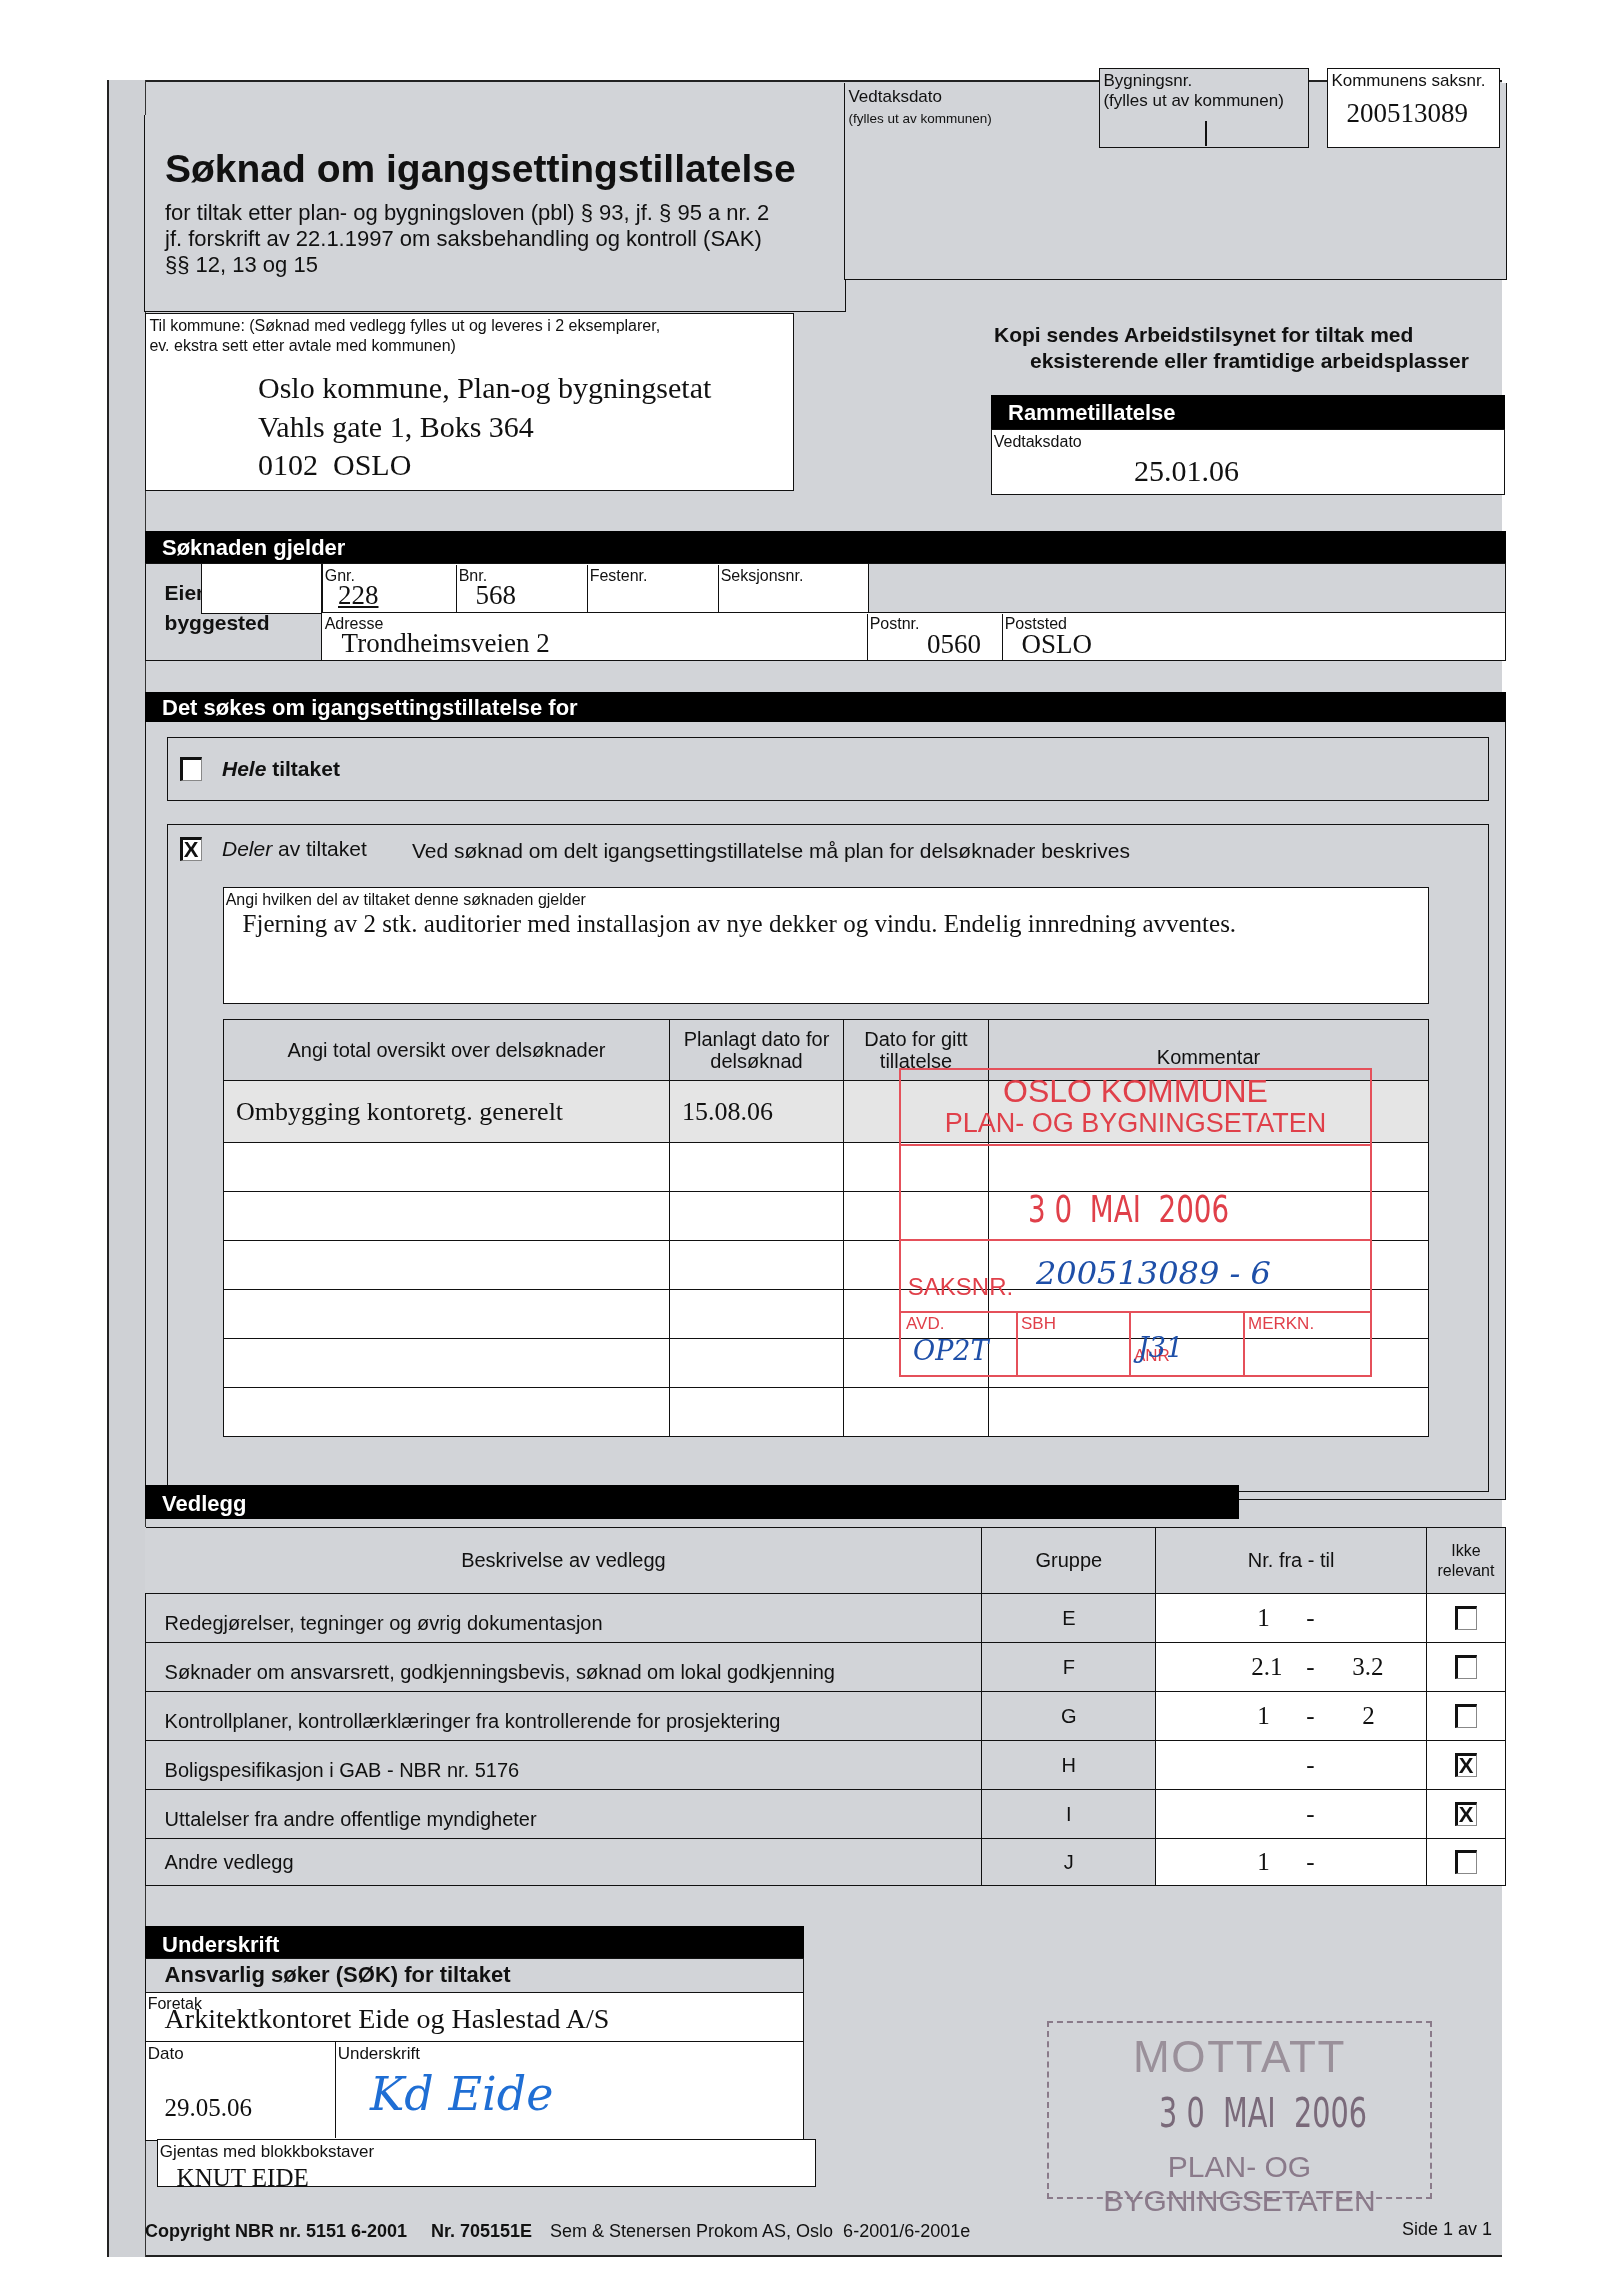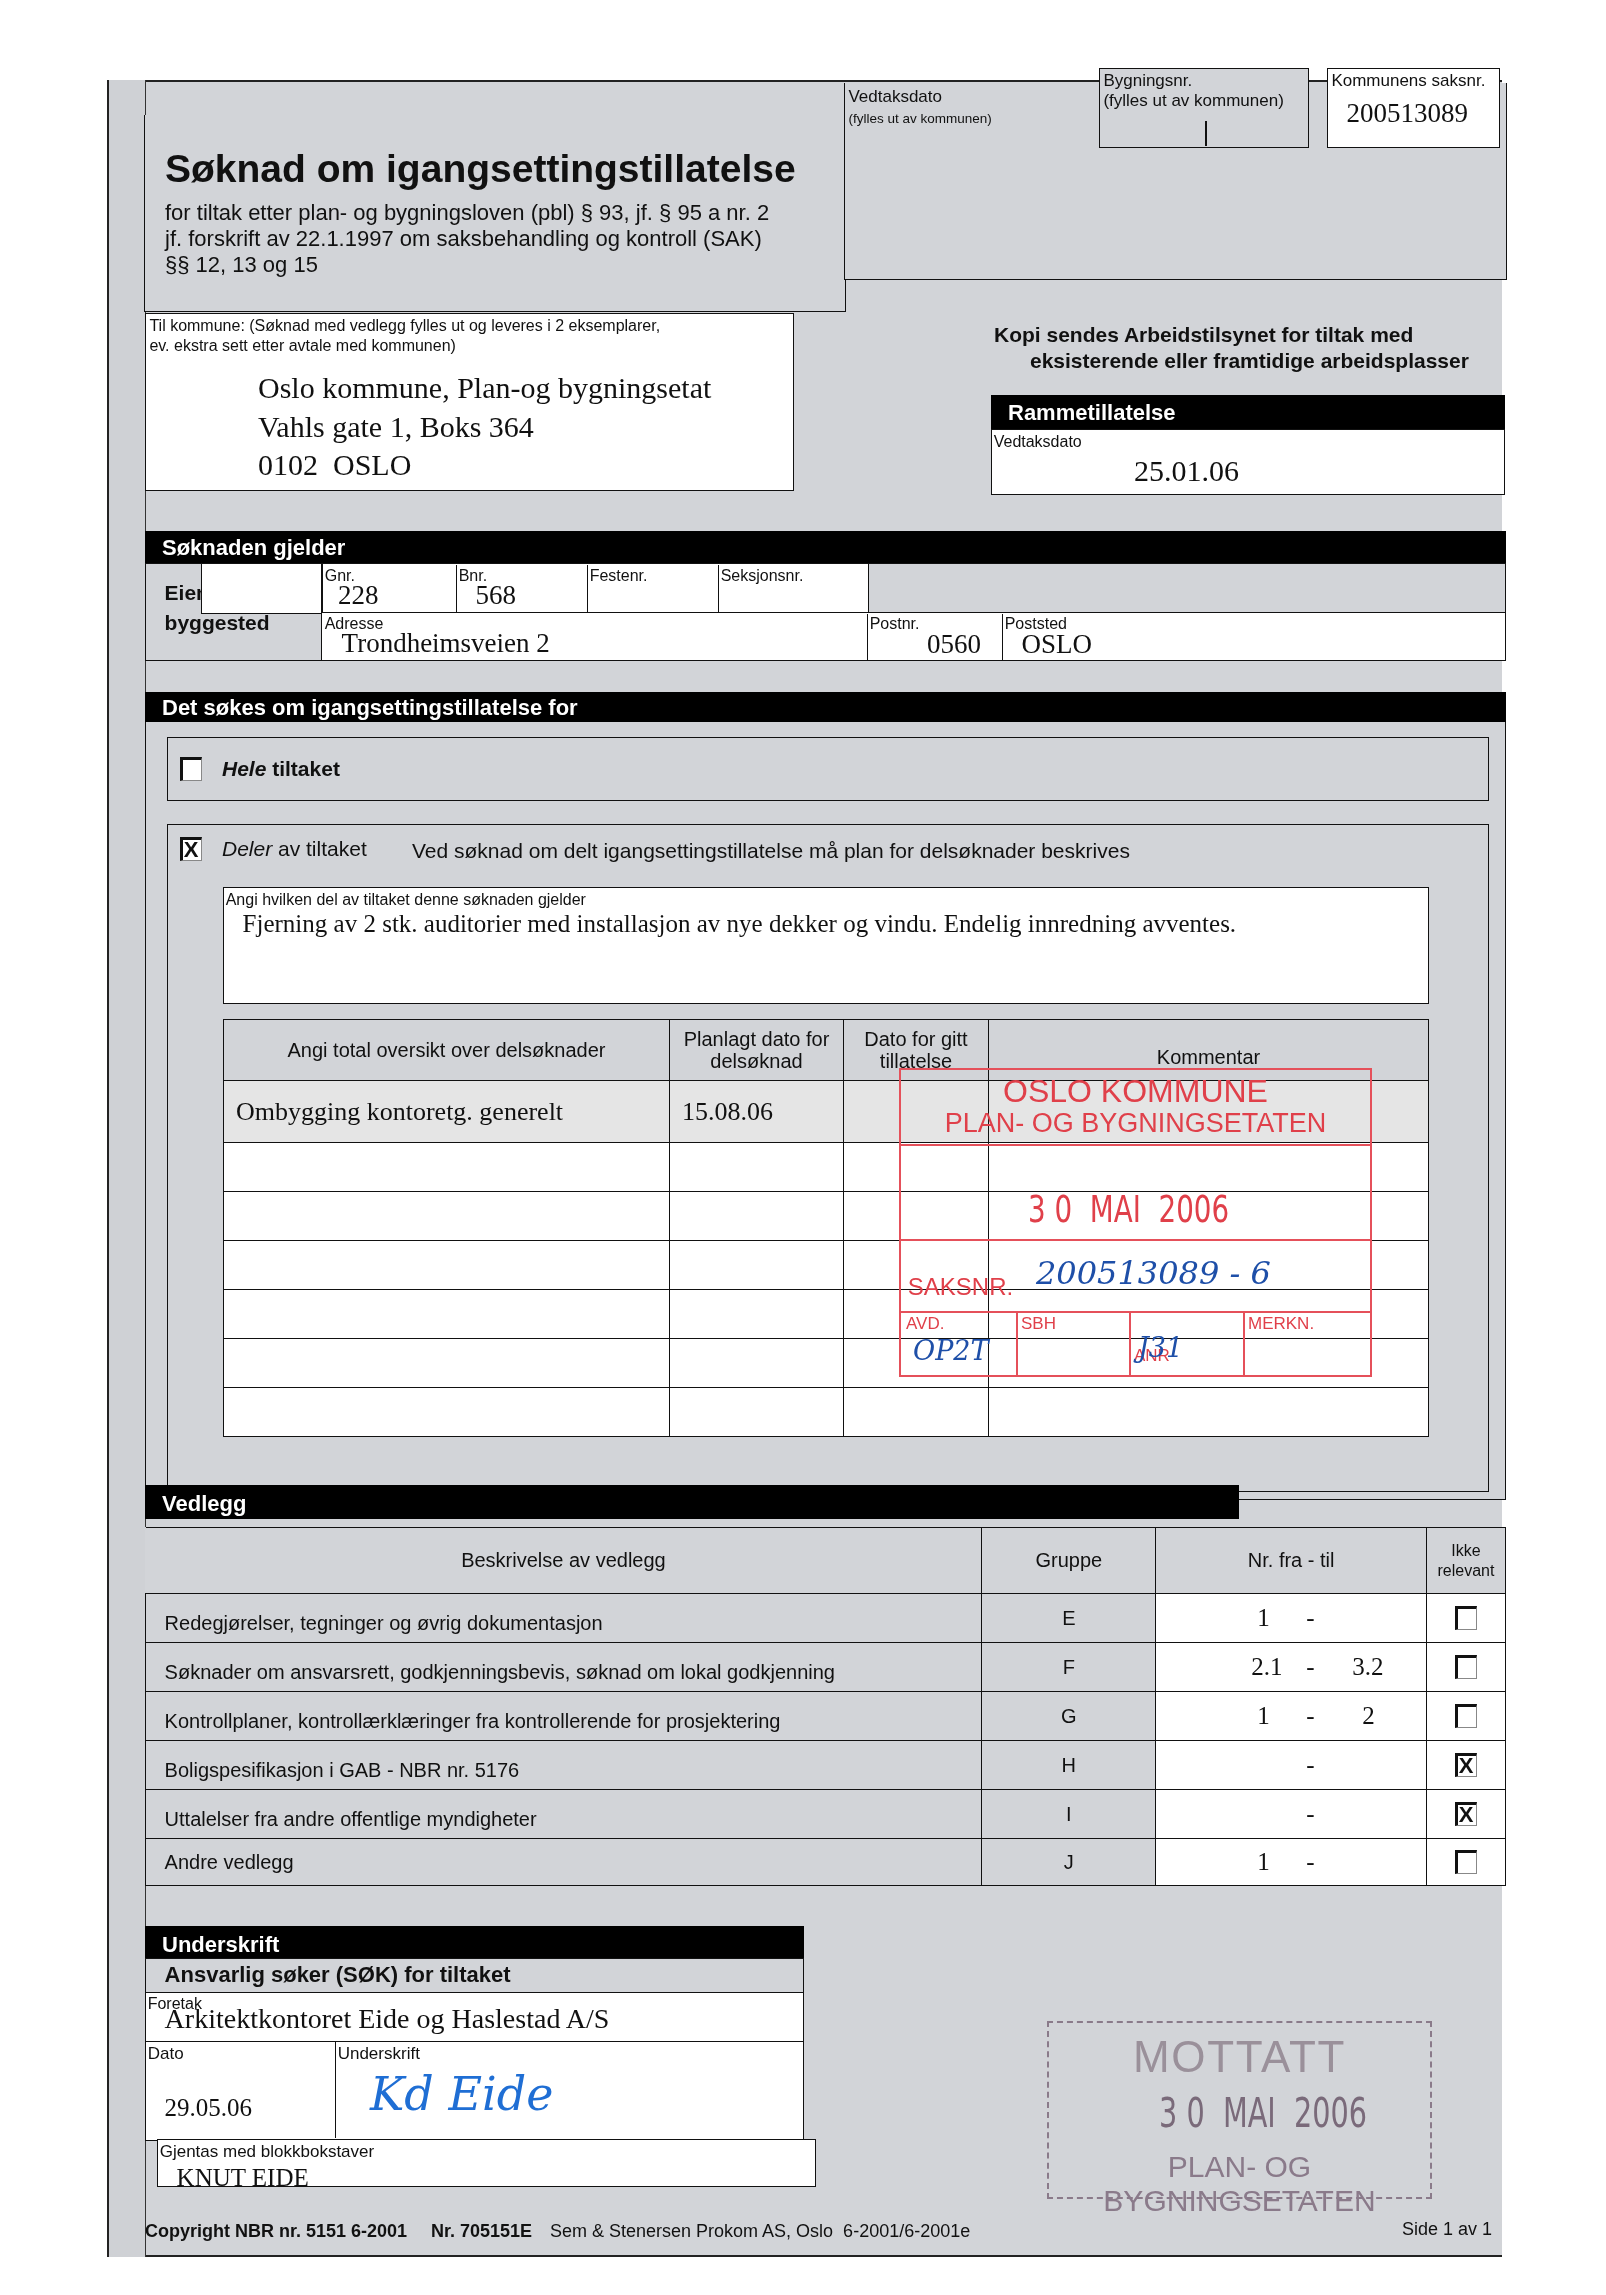--- a/index.html
+++ b/index.html
@@ -73,21 +73,21 @@
 </div>
 
 <div class="bar" style="left:145px; top:531px; width:1361px; height:34px; line-height:34px;">Søknaden gjelder</div>
 <div class="box grey" style="left:145px; top:563px; width:1361px; height:98px;">
   <div style="position:absolute; left:18.6px; top:17px; font-size:21px; font-weight:bold;">Eiendom/</div>
   <div style="position:absolute; left:18.6px; top:47px; font-size:21px; font-weight:bold;">byggested</div>
 </div>
 <div class="box white" style="left:201px; top:563px; width:668px; height:51px;"></div>
 <div style="position:absolute; left:323px; top:565px; width:131px; height:47px;">
   <div style="position:absolute; left:1.7px; top:1.7px; font-size:16px;">Gnr.</div>
-  <div class="serif" style="position:absolute; left:15px; top:15px; font-size:27px;">228</div>
+  <div class="serif" style="position:absolute; left:15px; top:15px; font-size:27px;text-decoration:underline;">228</div>
 </div>
 <div style="position:absolute; left:456px; top:565px; width:131px; height:47px; border-left:1.7px solid #111;">
   <div style="position:absolute; left:1.7px; top:1.7px; font-size:16px;">Bnr.</div>
   <div class="serif" style="position:absolute; left:18.6px; top:15px; font-size:27px;">568</div>
 </div>
 <div style="position:absolute; left:587px; top:565px; width:131px; height:47px; border-left:1.7px solid #111;">
   <div style="position:absolute; left:1.7px; top:1.7px; font-size:16px;">Festenr.</div>
 </div>
 <div style="position:absolute; left:718px; top:565px; width:150px; height:47px; border-left:1.7px solid #111;">
   <div style="position:absolute; left:1.7px; top:1.7px; font-size:16px;">Seksjonsnr.</div>

